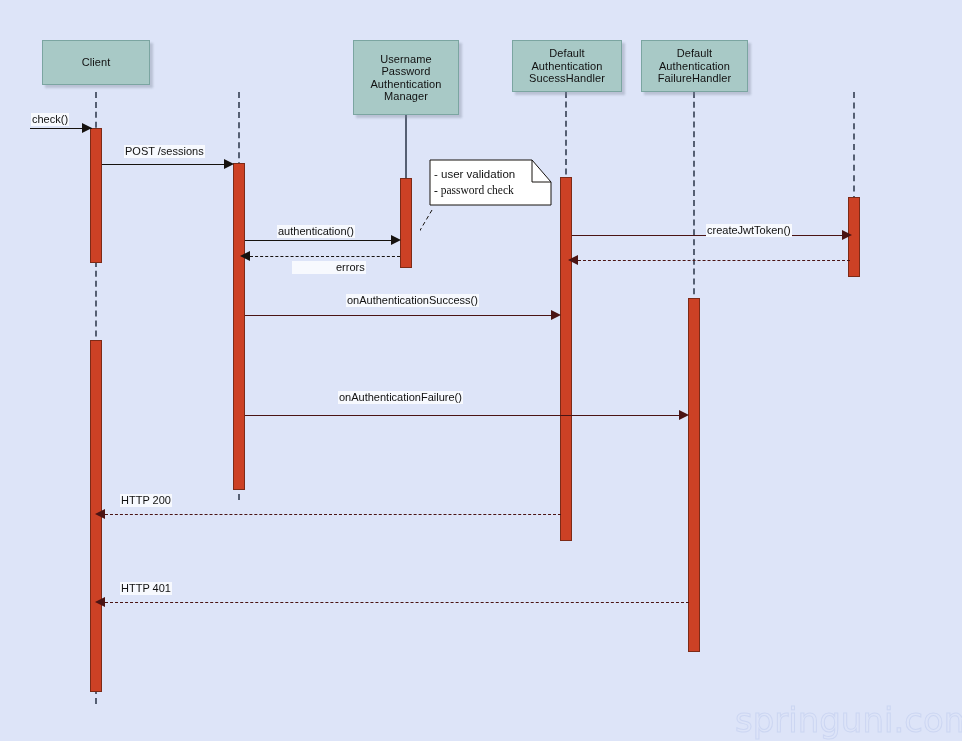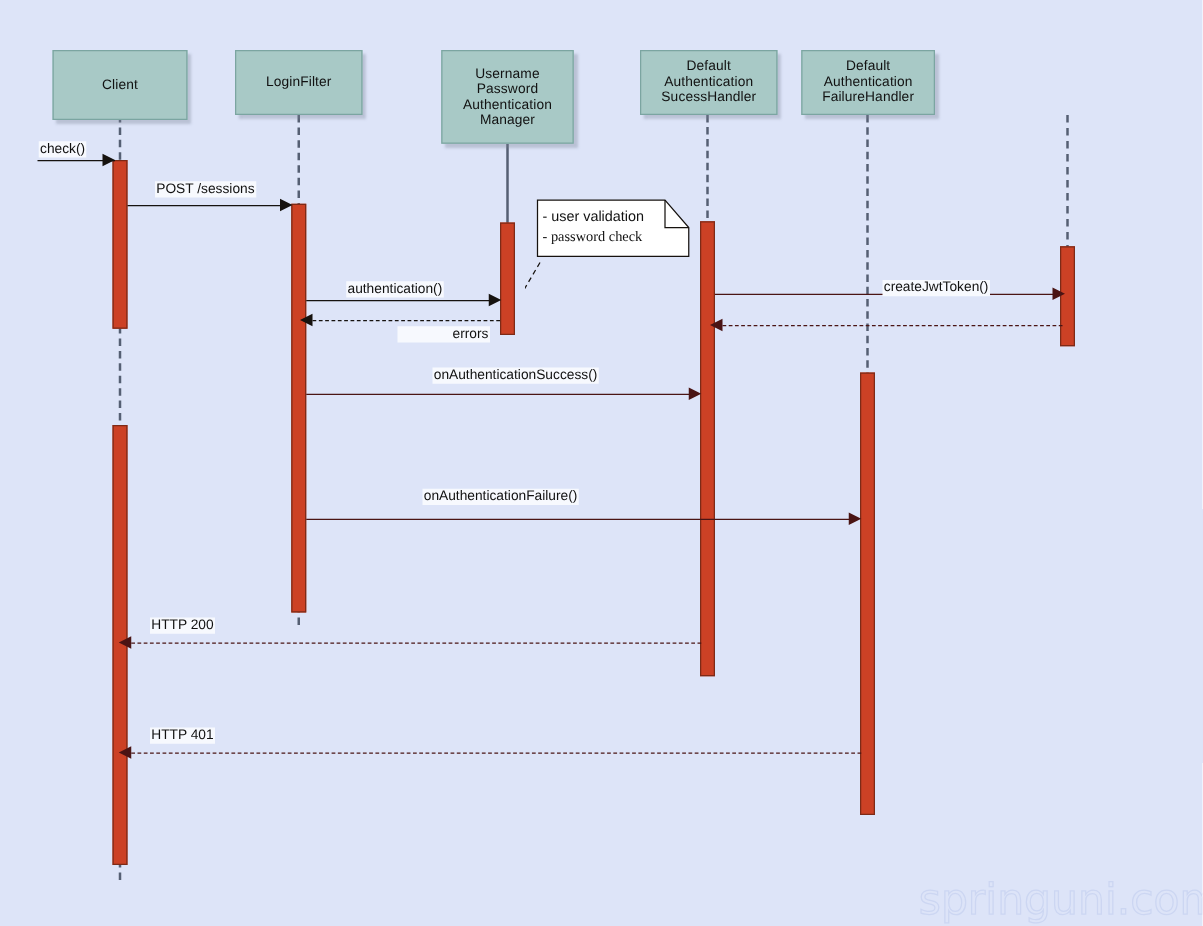--- a/index.html
+++ b/index.html
@@ -134,27 +134,24 @@
 
 <div id="canvas">
 
   <div class="lifeline-dash" style="left:95px;  top:92px;  height:612px;"></div>
   <div class="lifeline-dash" style="left:238px; top:92px;  height:408px;"></div>
   <div class="lifeline-solid" style="left:405px; top:115px; height:66px;"></div>
   <div class="lifeline-dash" style="left:565px; top:92px;  height:92px;"></div>
   <div class="lifeline-dash" style="left:693px; top:92px;  height:212px;"></div>
   <div class="lifeline-dash" style="left:853px; top:92px;  height:110px;"></div>
 
-  <div class="lifeline-head" style="left:42px;  top:40px; width:108px; height:56px;">
+  <div class="lifeline-head" style="left:42px;  top:40px; width:108px; height:45px;">
     <span>Client</span>
   </div>
 
-  <div class="lifeline-head" style="left:188px; top:40px; width:102px; height:52px;">
-    <span>LoginFilter</span>
-  </div>
 
   <div class="lifeline-head" style="left:353px; top:40px; width:106px; height:75px; white-space:pre-line;">
     <span style="white-space:pre-line;">Username
 Password
 Authentication
 Manager</span>
   </div>
 
   <div class="lifeline-head" style="left:512px; top:40px; width:110px; height:52px; white-space:pre-line;">
     <span style="white-space:pre-line;">Default
@@ -184,21 +181,21 @@
   <div class="msg-line msg-solid-black" style="left:102px; top:164px; width:125px;"></div>
   <div class="arrow arrow-right-black" style="left:224px; top:159px;"></div>
   <div class="msg-label" style="left:124px; top:145px;">POST /sessions</div>
 
   <div class="msg-line msg-solid-black" style="left:245px; top:240px; width:150px;"></div>
   <div class="arrow arrow-right-black" style="left:391px; top:235px;"></div>
   <div class="msg-label" style="left:277px; top:225px;">authentication()</div>
 
   <div class="msg-line msg-dashed-black" style="left:250px; top:256px; width:150px;"></div>
   <div class="arrow arrow-left-black" style="left:240px; top:251px;"></div>
-  <div class="msg-label" style="left:318px; top:261px;padding-left:44px;">errors</div>
+  <div class="msg-label" style="left:292px; top:261px;padding-left:44px;">errors</div>
 
   <div class="msg-line msg-solid-maroon" style="left:572px; top:235px; width:276px;"></div>
   <div class="arrow arrow-right-maroon" style="left:842px; top:230px;"></div>
   <div class="msg-label" style="left:706px; top:224px;">createJwtToken()</div>
 
   <div class="msg-line msg-dashed-maroon" style="left:578px; top:260px; width:272px;"></div>
   <div class="arrow arrow-left-maroon" style="left:568px; top:255px;"></div>
 
   <div class="msg-line msg-solid-maroon" style="left:245px; top:315px; width:310px;"></div>
   <div class="arrow arrow-right-maroon" style="left:551px; top:310px;"></div>

